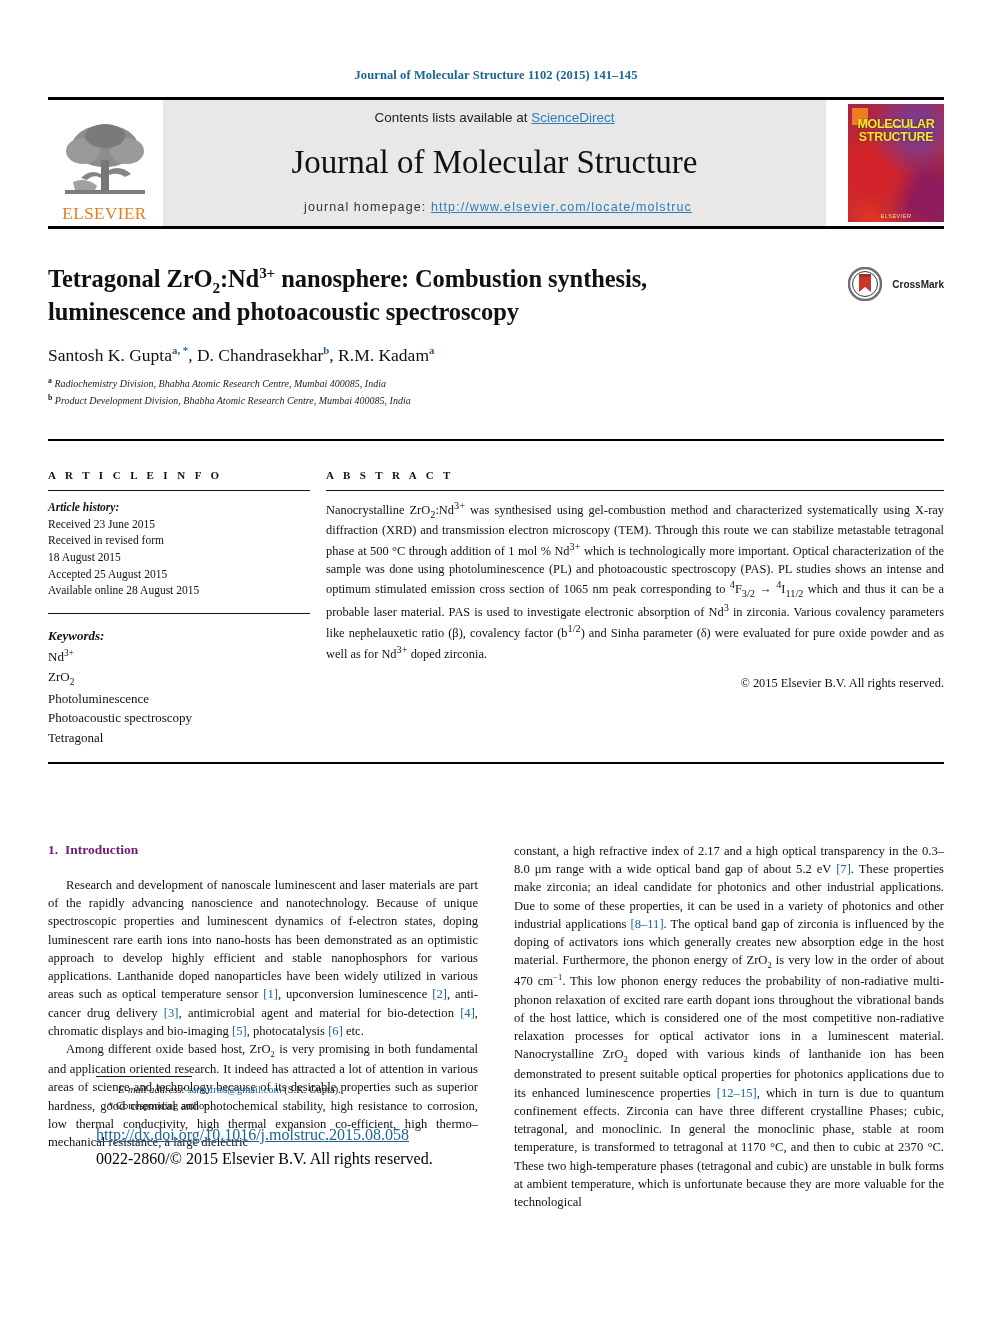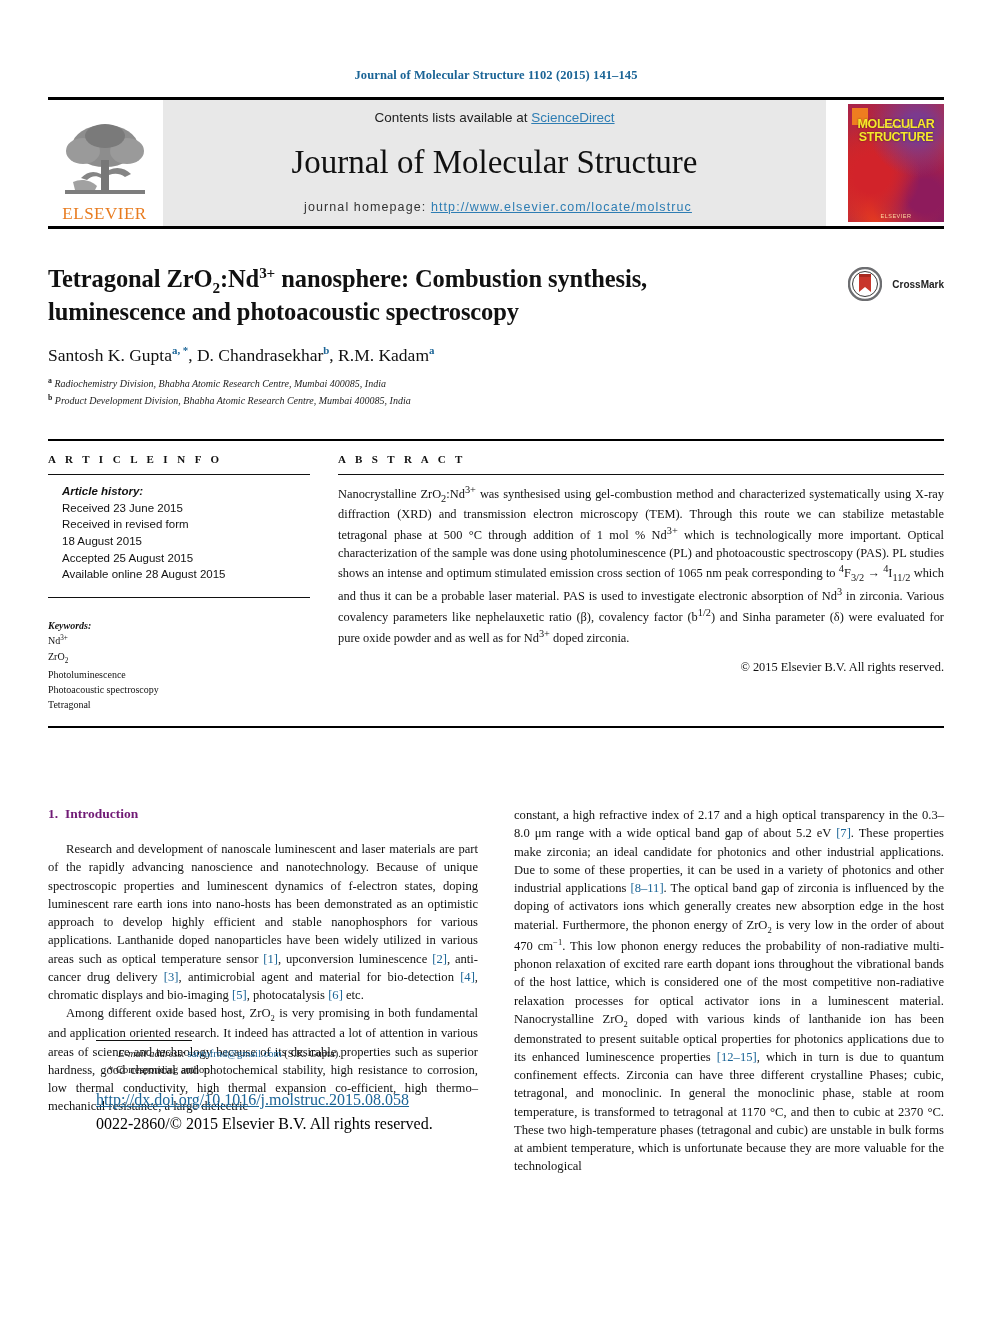--- a/index.html
+++ b/index.html
@@ -187,51 +187,50 @@
     font-size: 10px;
     line-height: 1.45;
     color: #222;
   }
   .affil sup { font-style: normal; font-weight: bold; font-size: .78em; }
 
   
   .info-abstract {
     margin-top: 30px;
     border-top: 2.5px solid #000;
-    padding-top: 12px;
-    display: flex;
-    gap: 28px;
+    padding-top: 28px;
+    display: flex;
+    gap: 16px;
   }
   .col-info { width: 262px; flex: 0 0 262px; }
   .col-abstract { flex: 1 1 auto; }
   .sec-head {
     font-family: "Liberation Serif", serif;
     font-weight: bold;
     font-size: 11px;
     letter-spacing: 3.4px;
     color: #111;
   }
   .thin-rule {
     border-top: 1.6px solid #111;
     margin-top: 9px;
   }
   .history {
     margin-top: 8px;
-    font-family: Liberation Sans, sans-serif;
+    font-family: Liberation Serif, serif;
     font-size: 11.5px;
     line-height: 1.45;
     color: #111;
-    margin-left: 14px;
   }
   .history .lbl { font-style: italic; font-weight: bold; }
   .kw-rule { border-top: 1.6px solid #111; margin-top: 14px; }
   .keywords {
-    margin-top: 20px;
-    font-family: "Liberation Serif", serif;
-    font-size: 10px;
+    margin-top: 12px;
+    font-family: "Liberation Serif", serif;
+    font-size: 13px;
     line-height: 1.52;
     color: #111;
   }
   .keywords .lbl { font-style: italic; font-weight: bold; }
   .abstract-body {
     margin-top: 8px;
     font-family: "Liberation Serif", serif;
     font-size: 12.4px;
     line-height: 1.42;
     text-align: justify;

